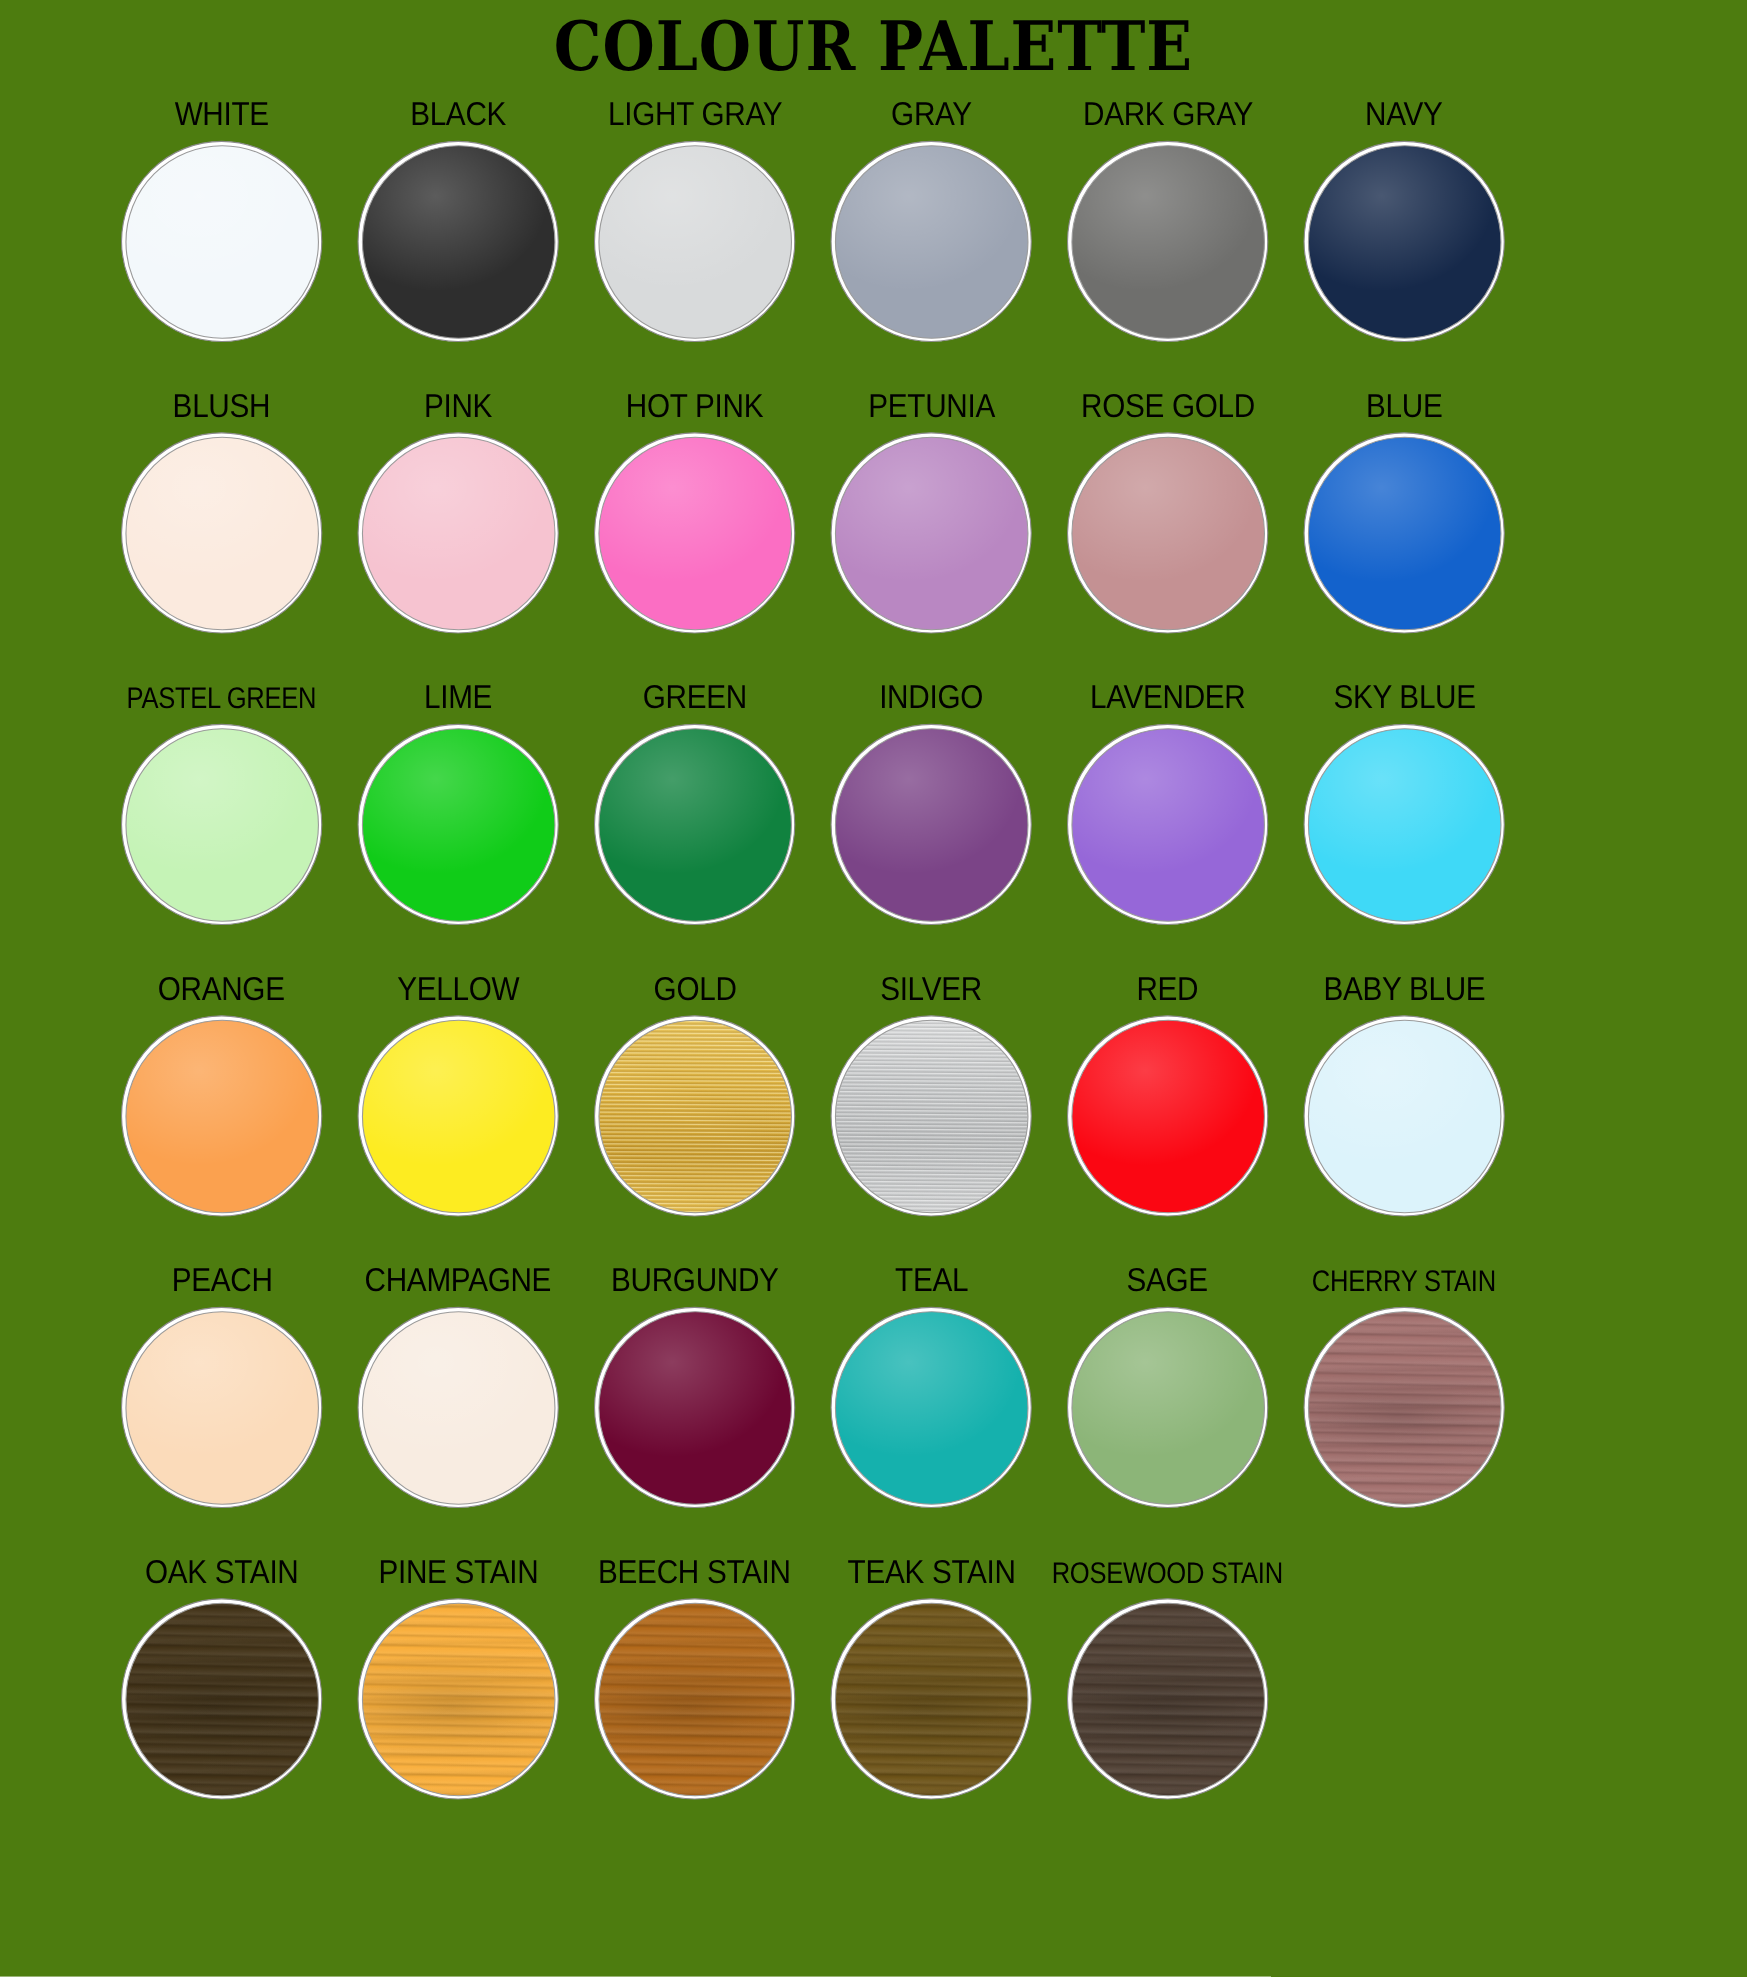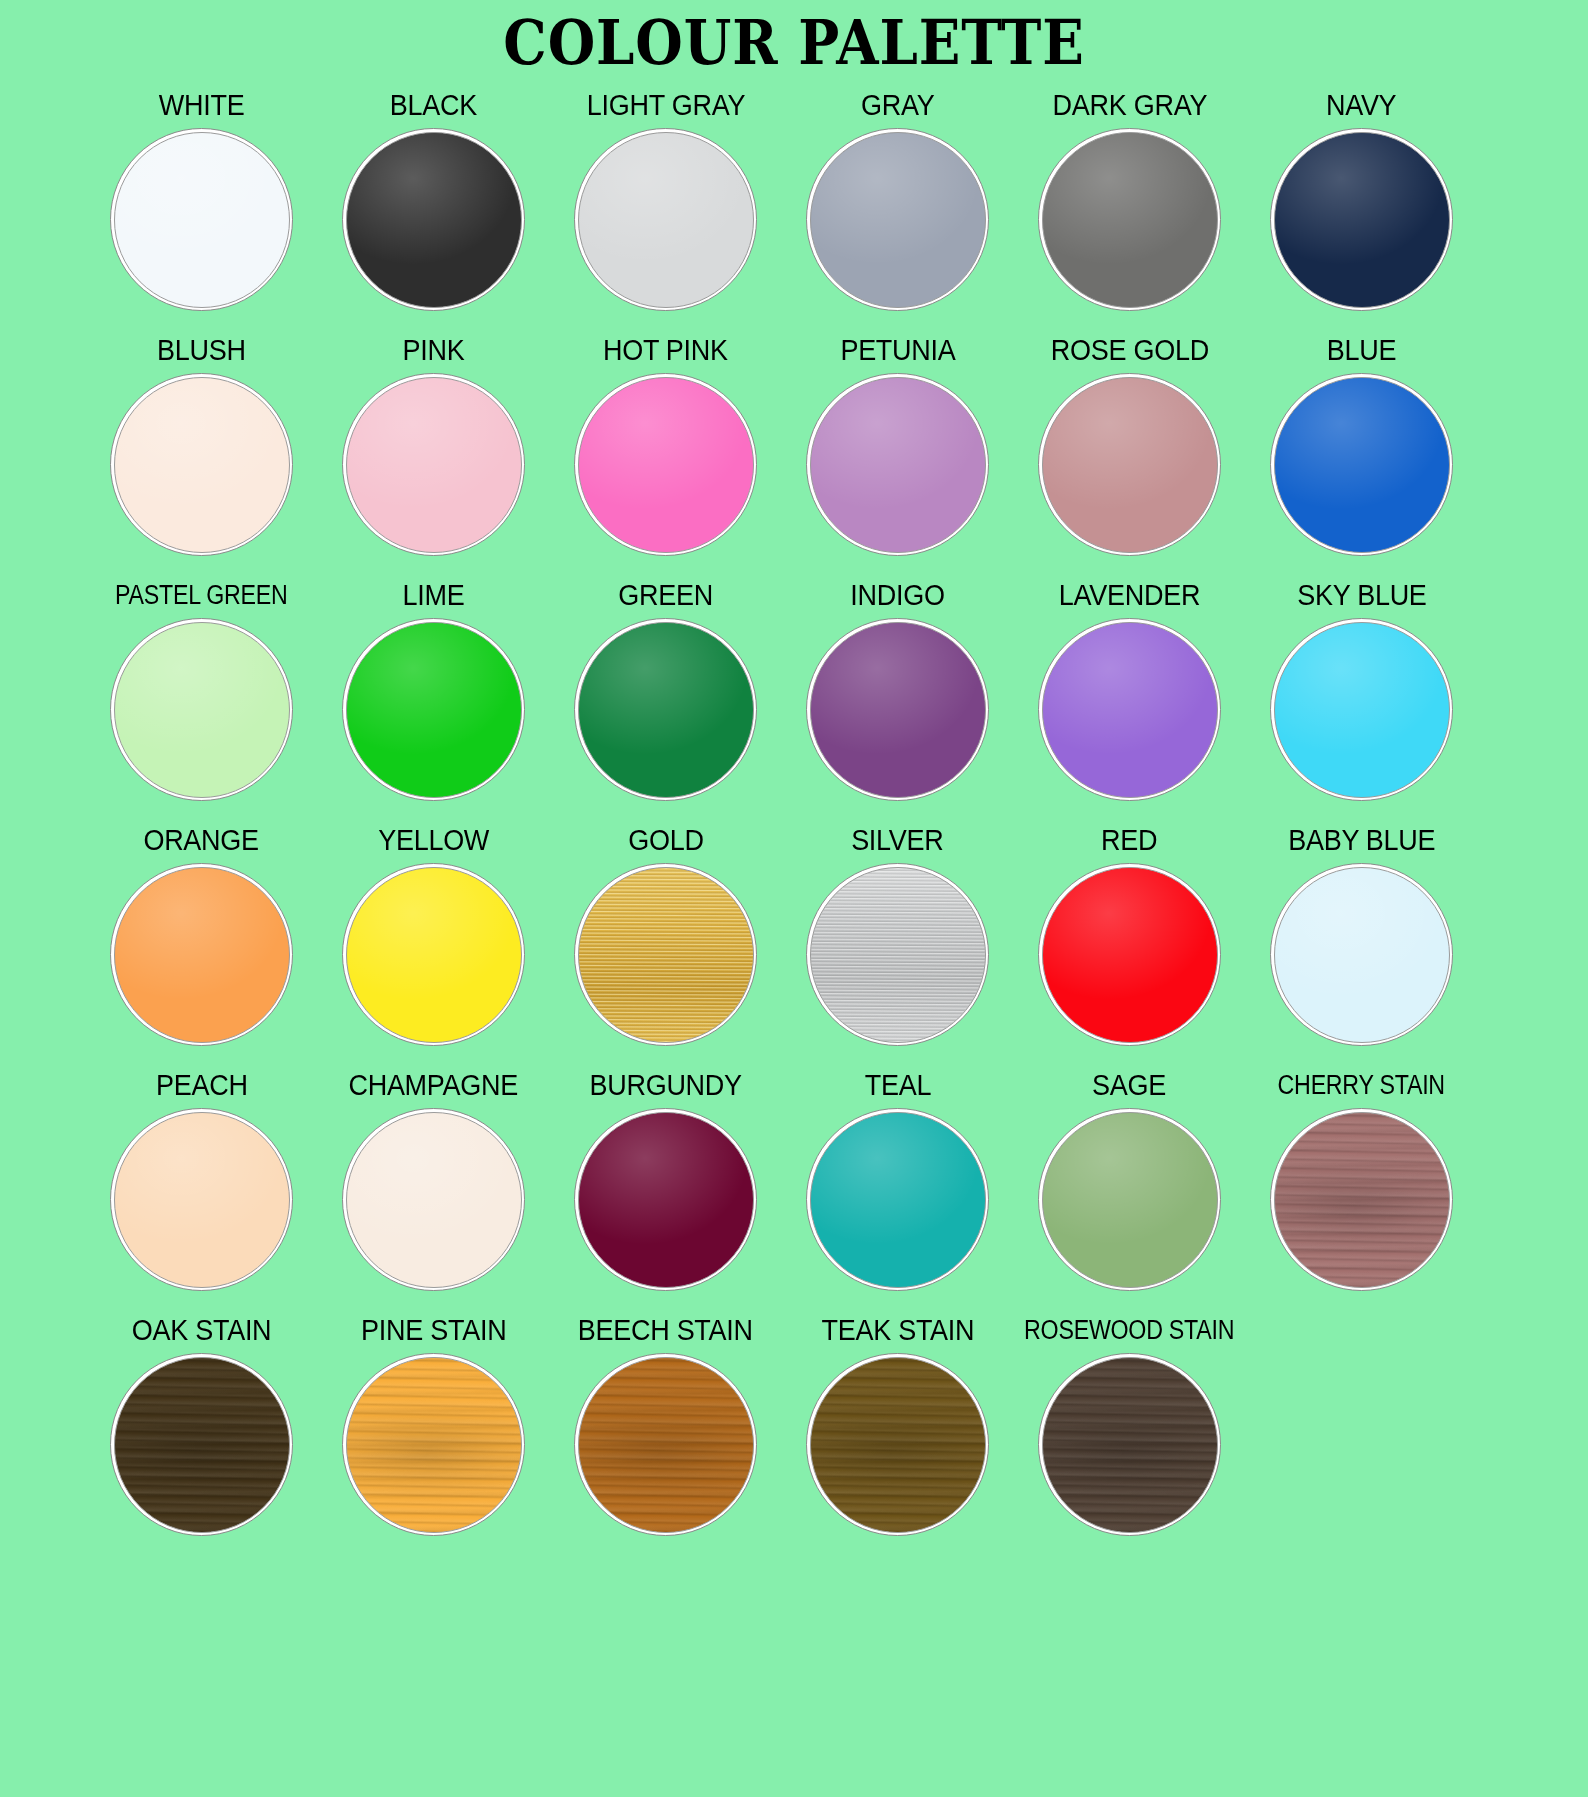--- a/index.html
+++ b/index.html
@@ -14,21 +14,21 @@
   body {
     font-family: "Liberation Sans", sans-serif;
     position: relative;
     overflow: hidden;
   }
 
   .sheet {
     width: 1588px;
     height: 1797px;
     position: relative;
-    background: #86efac;
+    background: #4d7c0f;
   }
 
   
   .title {
     width: 100%;
     text-align: center;
     font-family: "DejaVu Serif", "Liberation Serif", serif;
     font-weight: 700;
     font-size: 62px;
     letter-spacing: 1px;
@@ -44,20 +44,21 @@
   .grid {
     position: absolute;
     left: 104px;
     top: 86px;
     width: 1392px;
     display: grid;
     grid-template-columns: repeat(6, 195px);
     grid-auto-rows: 245px;
     column-gap: 37px;
     row-gap: 0px;
+    gap: 20px;
   }
 
   .swatch {
     position: relative;
     width: 195px;
     height: 245px;
     display: flex;
     flex-direction: column;
     align-items: center;
   }

